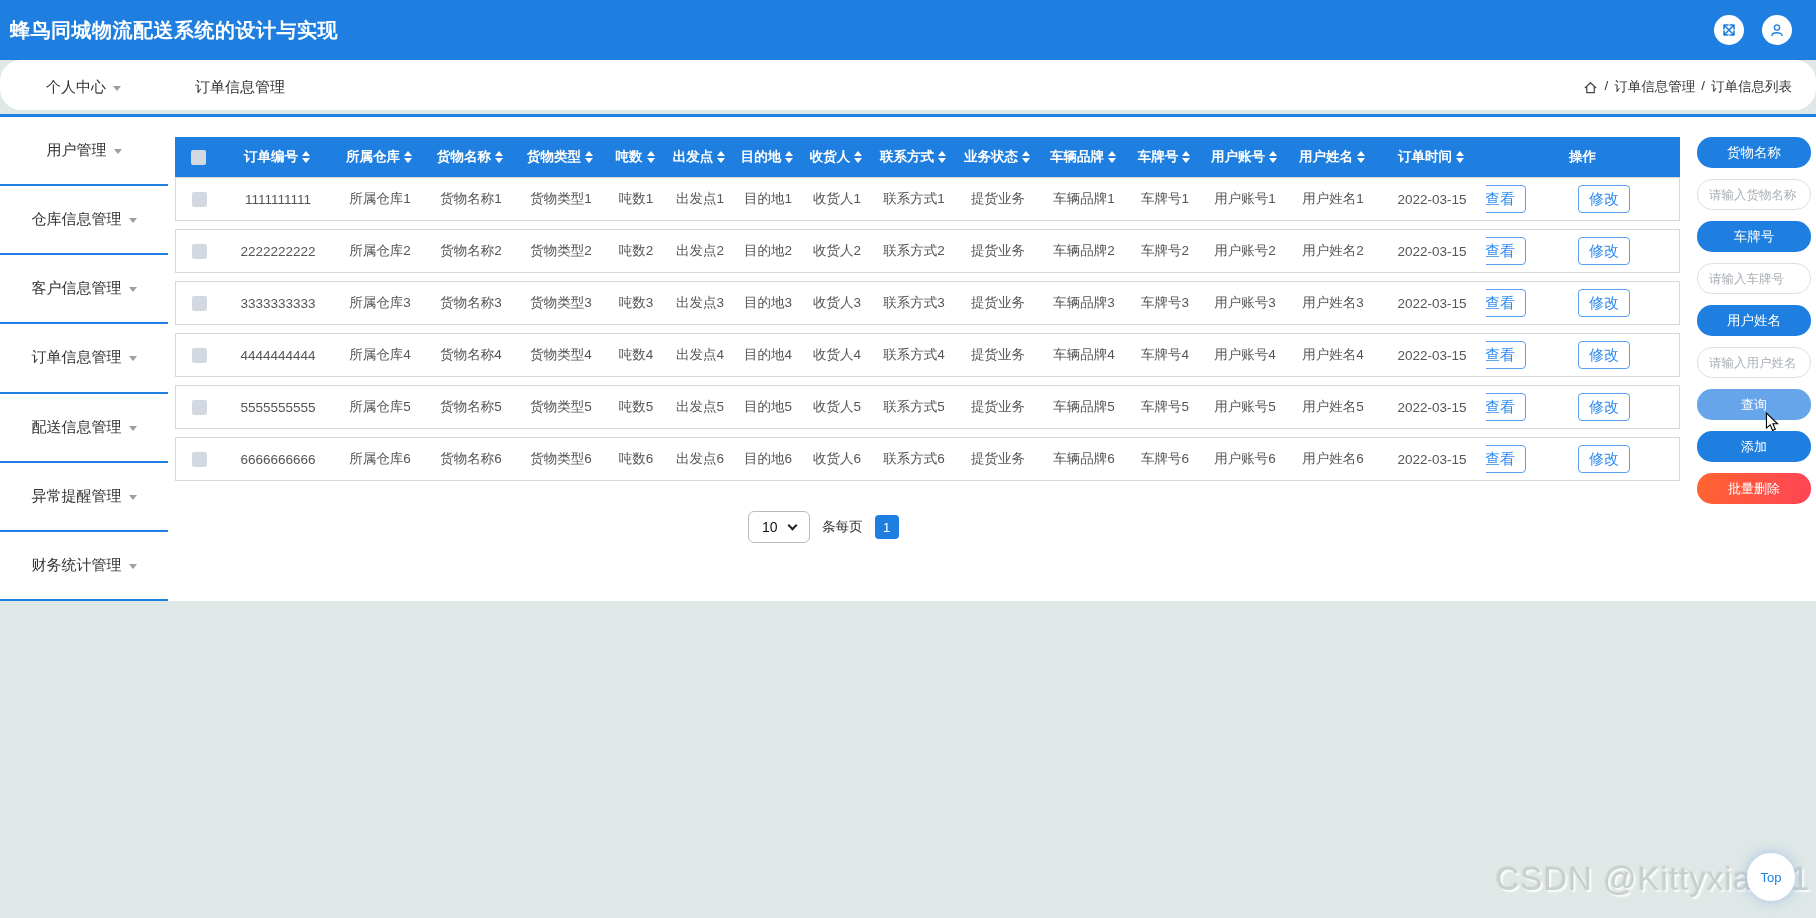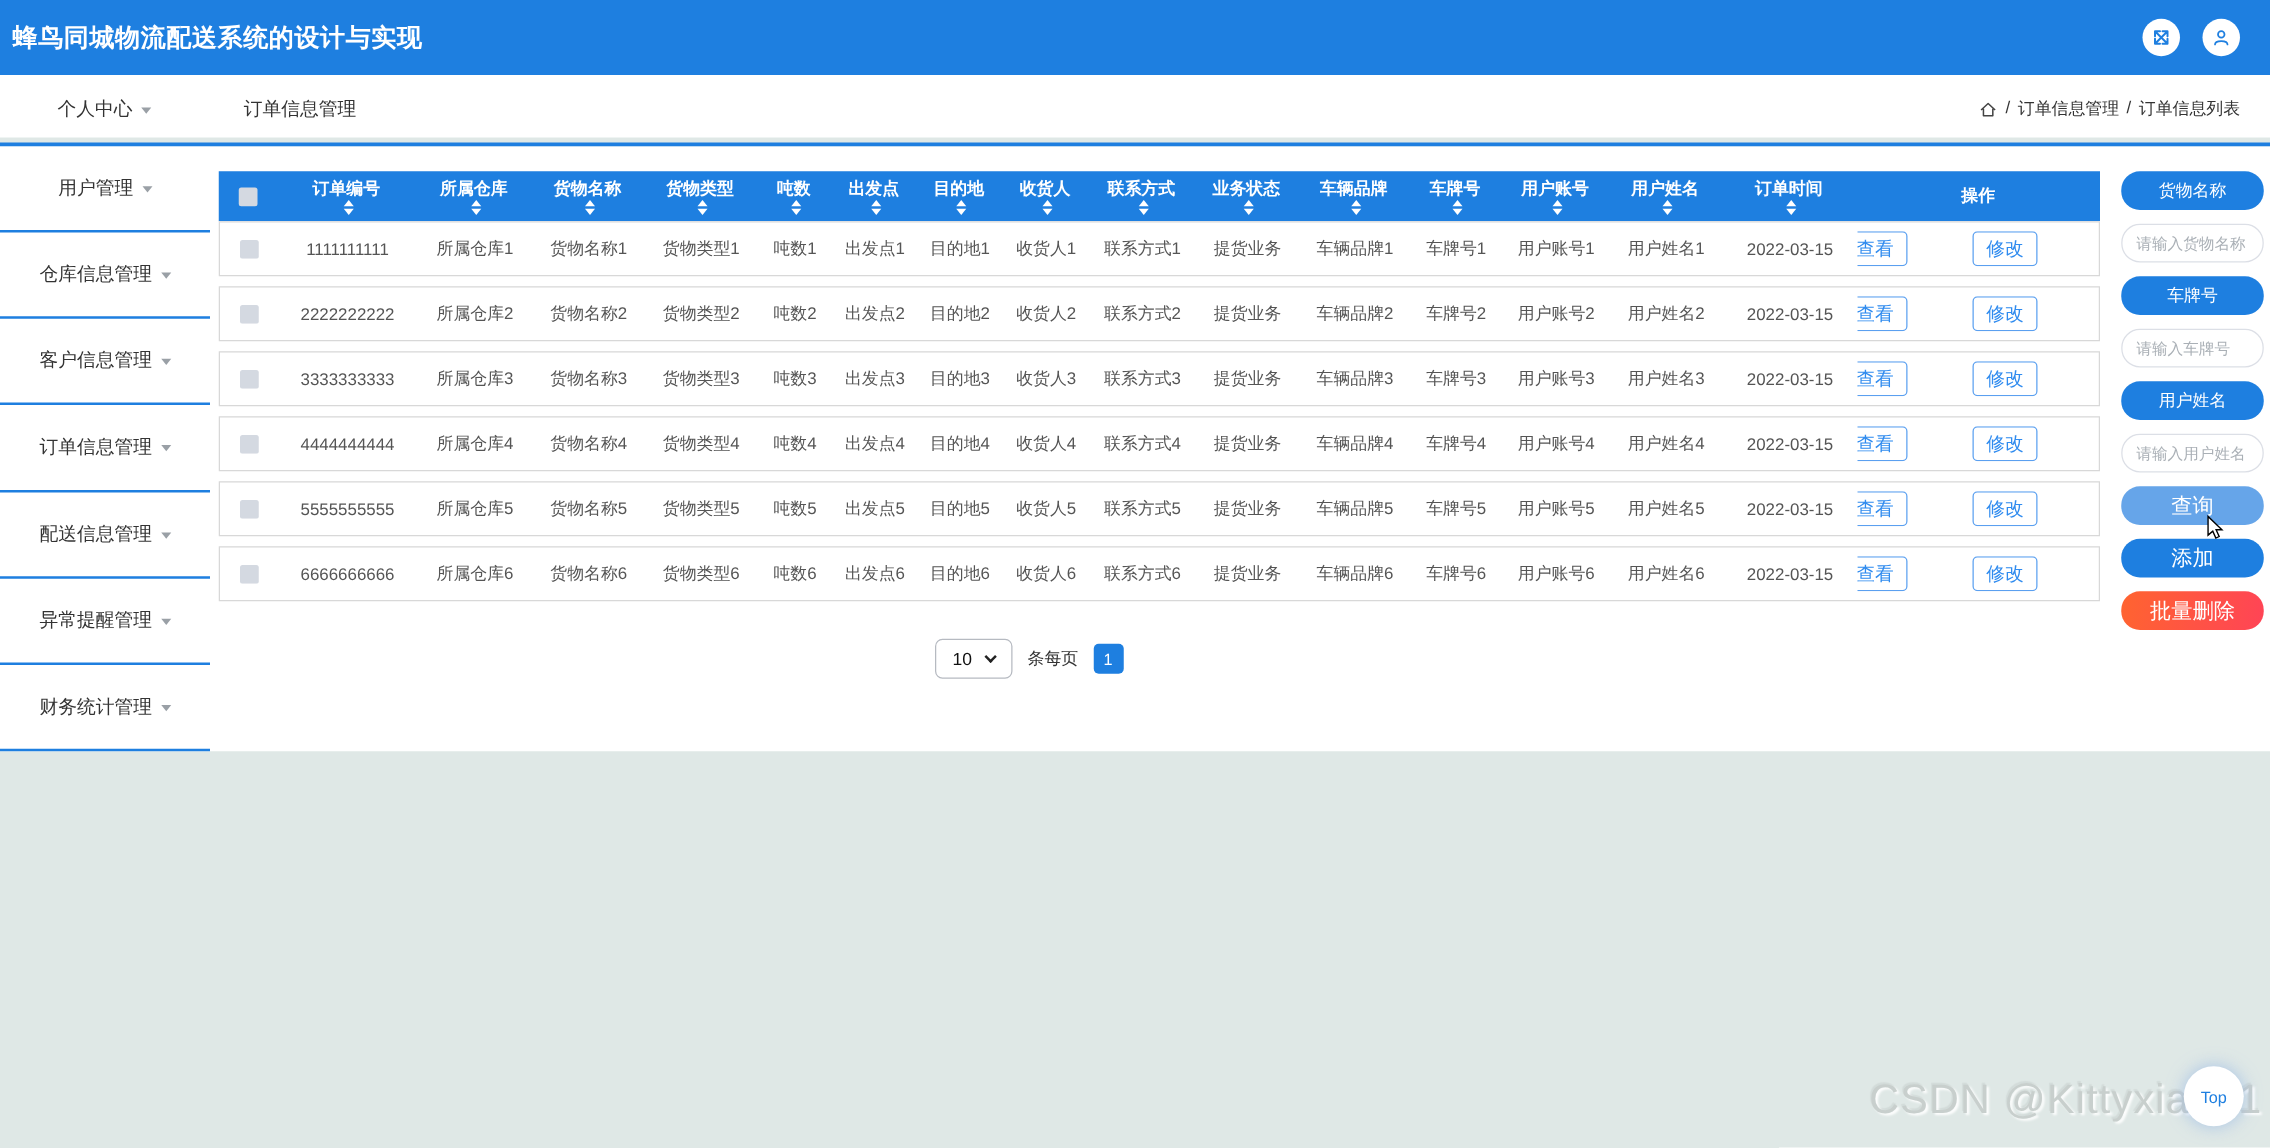--- a/index.html
+++ b/index.html
@@ -11,21 +11,21 @@
   
   .topbar { position:absolute; left:0; top:0; width:1816px; height:60px;
     background:#1e7fe0; display:flex; align-items:center; z-index:3; }
   .app-title { color:#fff; font-size:20px; font-weight:bold; padding-left:10px; letter-spacing:.5px; }
   .circle-btn { position:absolute; top:15px; width:30px; height:30px; border-radius:50%;
     background:#fff; display:flex; align-items:center; justify-content:center; cursor:pointer; }
   .circle-btn.fs { left:1714px; }
   .circle-btn.usr { left:1762px; }
 
   
-  .subheader { position:absolute; left:0; top:60px; width:1816px; height:50px; background:#fff; z-index:2; }
+  .subheader { position:absolute; left:0; top:60px; width:1816px; height:50px; background:#fff; z-index:2;border-radius:21px; }
   .user-menu { position:absolute; left:46px; top:0; height:54px; display:flex; align-items:center;
     font-size:15px; color:#333; cursor:pointer; }
   .page-title { position:absolute; left:195px; top:0; height:54px; display:flex; align-items:center;
     font-size:15px; color:#333; }
   .breadcrumb { position:absolute; right:24px; top:0; height:54px; display:flex; align-items:center;
     gap:6px; font-size:13.5px; color:#333; }
   .crumb { cursor:pointer; }
   .blue-line { position:absolute; left:0; top:114px; width:1816px; height:3px; background:#1e7fe0; z-index:2; }
 
   
@@ -36,21 +36,21 @@
     display:flex; flex-direction:column; z-index:1; }
   .side-item { flex:1; display:flex; align-items:center; justify-content:center;
     border-bottom:2px solid #1e7fe0; font-size:15px; color:#333; cursor:pointer; }
   .caret { width:0; height:0; border-left:4.5px solid transparent; border-right:4.5px solid transparent;
     border-top:5px solid #9aa0a6; margin-left:7px; margin-top:2px; }
 
   
   .table-wrap { position:absolute; left:175px; top:137px; width:1505px; z-index:1; }
   .thead { height:40px; background:#1e7fe0; display:flex; align-items:center; }
   .th { display:flex; align-items:center; justify-content:center; color:#fff;
-    font-size:13.5px; font-weight:bold;flex-direction:column; }
+    font-size:13.5px; font-weight:bold; }
   .sort { display:inline-flex; flex-direction:column; margin-left:4px; gap:2px; cursor:pointer; }
   .tri-up { width:0; height:0; border-left:4px solid transparent; border-right:4px solid transparent;
     border-bottom:5px solid #fff; }
   .tri-down { width:0; height:0; border-left:4px solid transparent; border-right:4px solid transparent;
     border-top:5px solid #fff; }
   .trow { height:44px; margin-bottom:8px; background:#fff; border:1px solid #d8d8d8;
     display:flex; align-items:center; color:#555; }
   .cell { display:flex; align-items:center; justify-content:center; font-size:13.5px;
     overflow:hidden; white-space:nowrap; }
   .col-check{width:46px;} .col-order_no{width:112px;} .col-warehouse{width:92px;}
@@ -76,21 +76,21 @@
     font-size:13px; display:flex; align-items:center; justify-content:center; cursor:pointer; }
 
   
   .filter-panel { position:absolute; left:1697px; top:137px; width:114px; z-index:1; }
   .f-pill { height:31px; border-radius:15px; background:#1e7fe0; color:#fff; font-size:13.5px;
     display:flex; align-items:center; justify-content:center; margin-bottom:11px; cursor:pointer; }
   .f-input { width:100%; height:31px; border:1px solid #dcdfe6; border-radius:15px; background:#fff;
     padding:0 11px; font-size:12.5px; color:#666; margin-bottom:11px; outline:none;
     font-family:"Liberation Sans","DejaVu Sans",sans-serif; }
   .f-input::placeholder { color:#aab0b6; }
-  .fbtn { height:31px; border-radius:15px; color:#fff; font-size:17px; display:flex;
+  .fbtn { height:31px; border-radius:15px; color:#fff; font-size:13px; display:flex;
     align-items:center; justify-content:center; margin-bottom:11px; cursor:pointer;font-family:Liberation Mono, monospace; }
   .fbtn.query { background:#66a5e9; }
   .fbtn.add { background:#1e7fe0; }
   .fbtn.batch-del { background:linear-gradient(100deg,#ff6430,#ff4456); }
 
   
   .watermark { position:absolute; right:6px; top:860px; font-size:33px; color:#c8cfcd;
     text-shadow:2px 2px 2px #ffffff, -1px -1px 1px rgba(0,0,0,0.06); letter-spacing:1px; z-index:4; }
   .top-btn { position:absolute; left:1747px; top:853px; width:48px; height:48px; border-radius:50%;
     background:#fff; color:#1e7fe0; font-size:13px; display:flex; align-items:center; justify-content:center;

